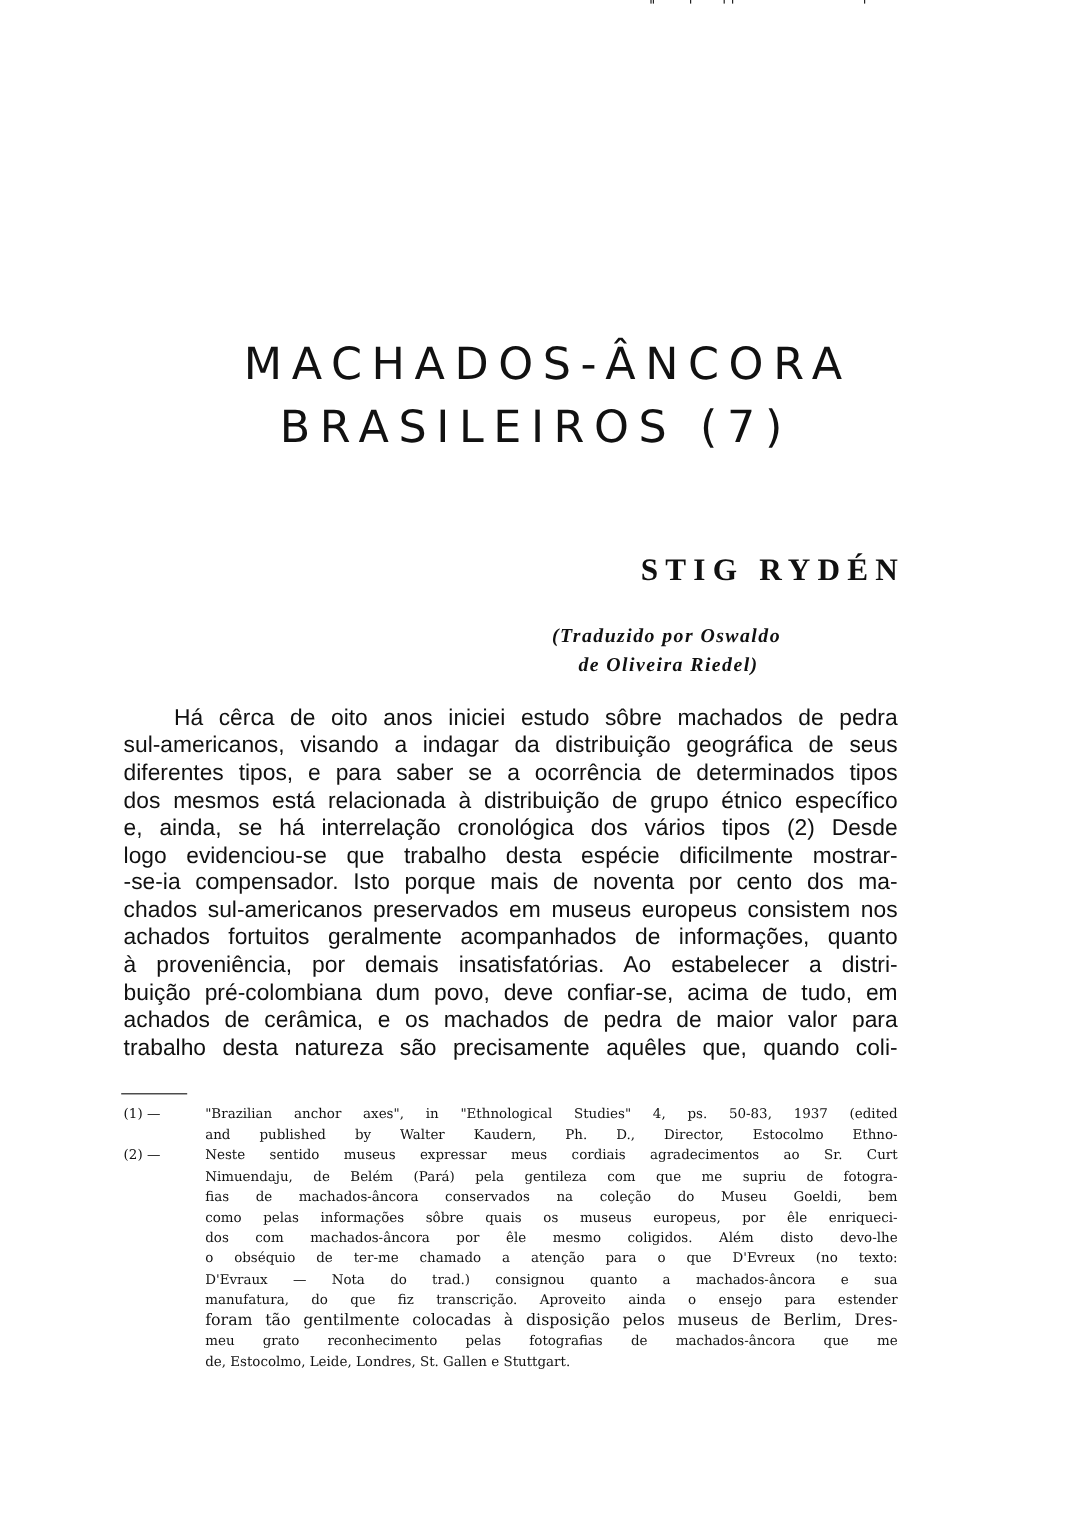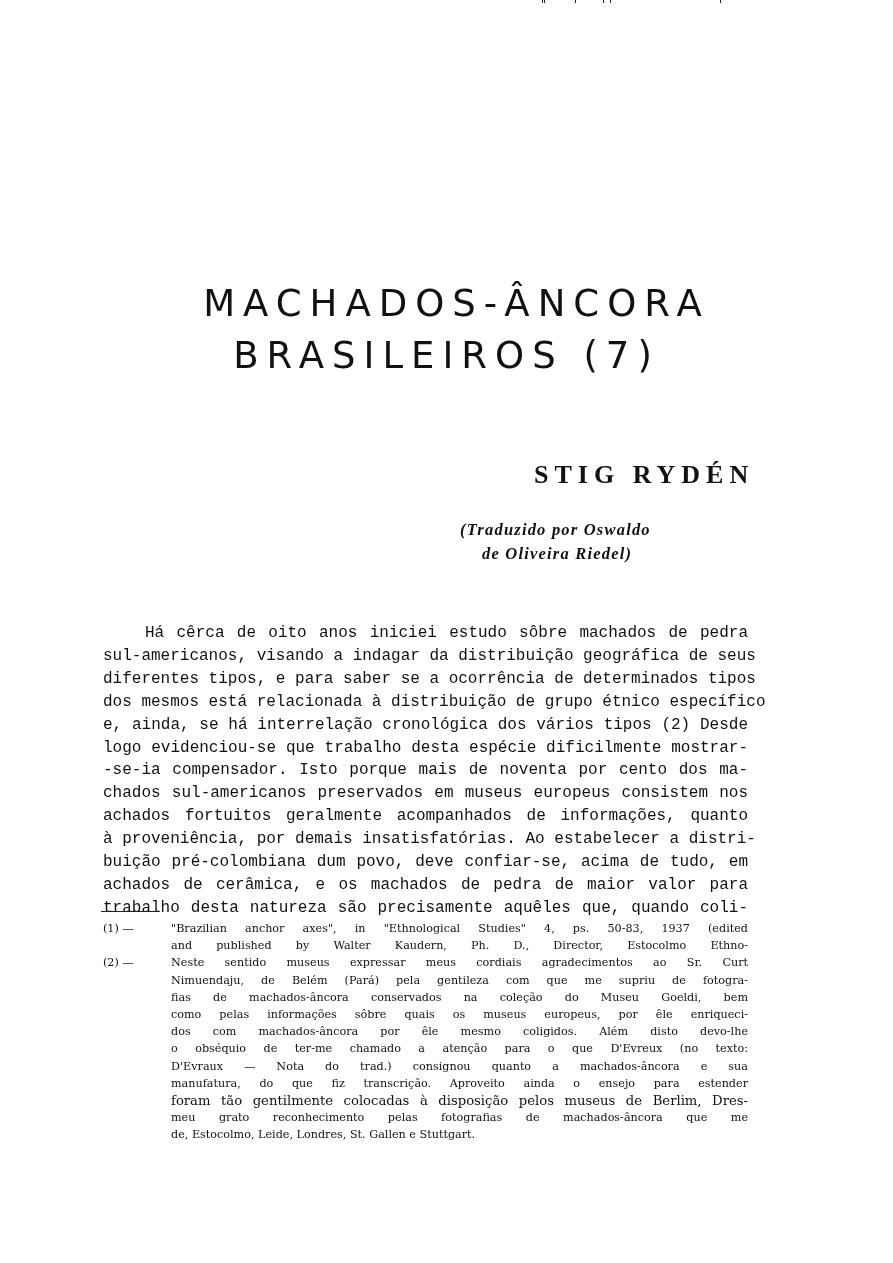--- a/index.html
+++ b/index.html
@@ -21,22 +21,22 @@
       font-family: "Liberation Serif", serif; font-weight: bold;
       font-size: 26px; letter-spacing: 6px; margin-left: 29px;
     }
     .translator {
       position: absolute; left: 460px; top: 486px; width: 270px;
       font-family: "Liberation Serif", serif; font-style: italic; font-weight: bold;
       font-size: 16.5px; line-height: 24px; letter-spacing: 1.2px; margin-top: 32px;
     }
     .translator .line2 { display: block; padding-left: 22px; }
     .body-text {
-      position: absolute; left: 103px; top: 622px; width: 645px;
-      font-family: Liberation Mono, monospace; font-size: 16px; line-height: 22.9px;
+      position: absolute; left: 103px; top: 588px; width: 645px;
+      font-family: Liberation Sans, sans-serif; font-size: 19px; line-height: 22.9px;
       text-align: justify; margin: 0;
     }
     .body-text .line { display: block; text-align: justify; text-align-last: justify; white-space: nowrap; }
     .body-text .line.first { padding-left: 42px; }
     .rule { position: absolute; left: 101px; top: 911px; width: 55px; height: 1px; background: #222; }
     .footnotes {
       position: absolute; left: 103px; top: 920px; width: 645px;
       font-family: "DejaVu Serif", serif; font-size: 11.2px; line-height: 17.2px;
     }
     .fn { display: flex; margin-bottom: 0px; }

